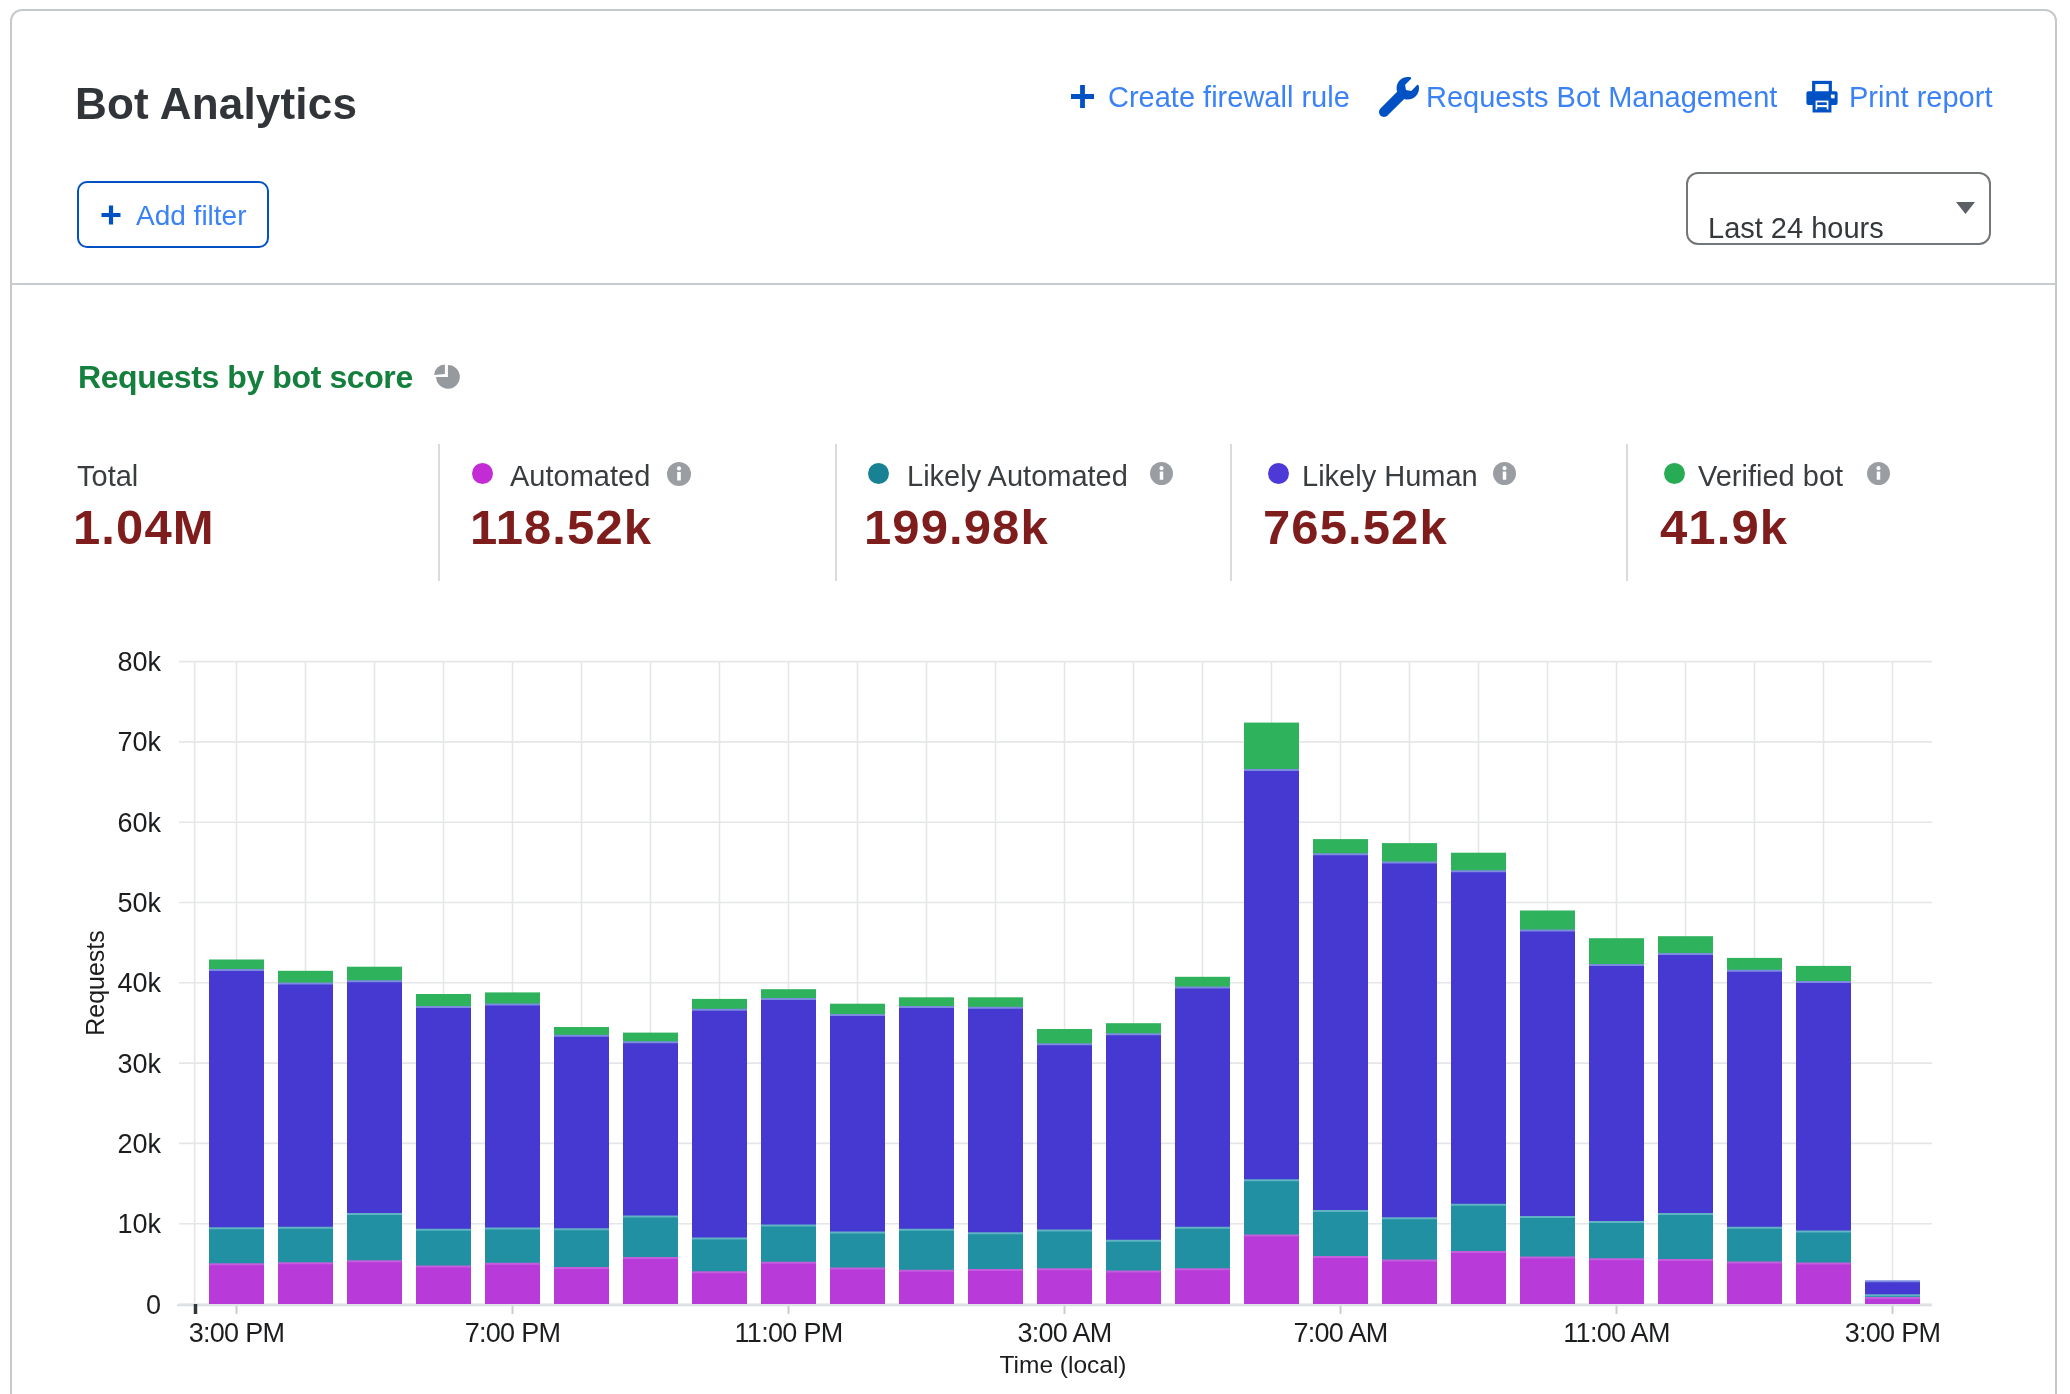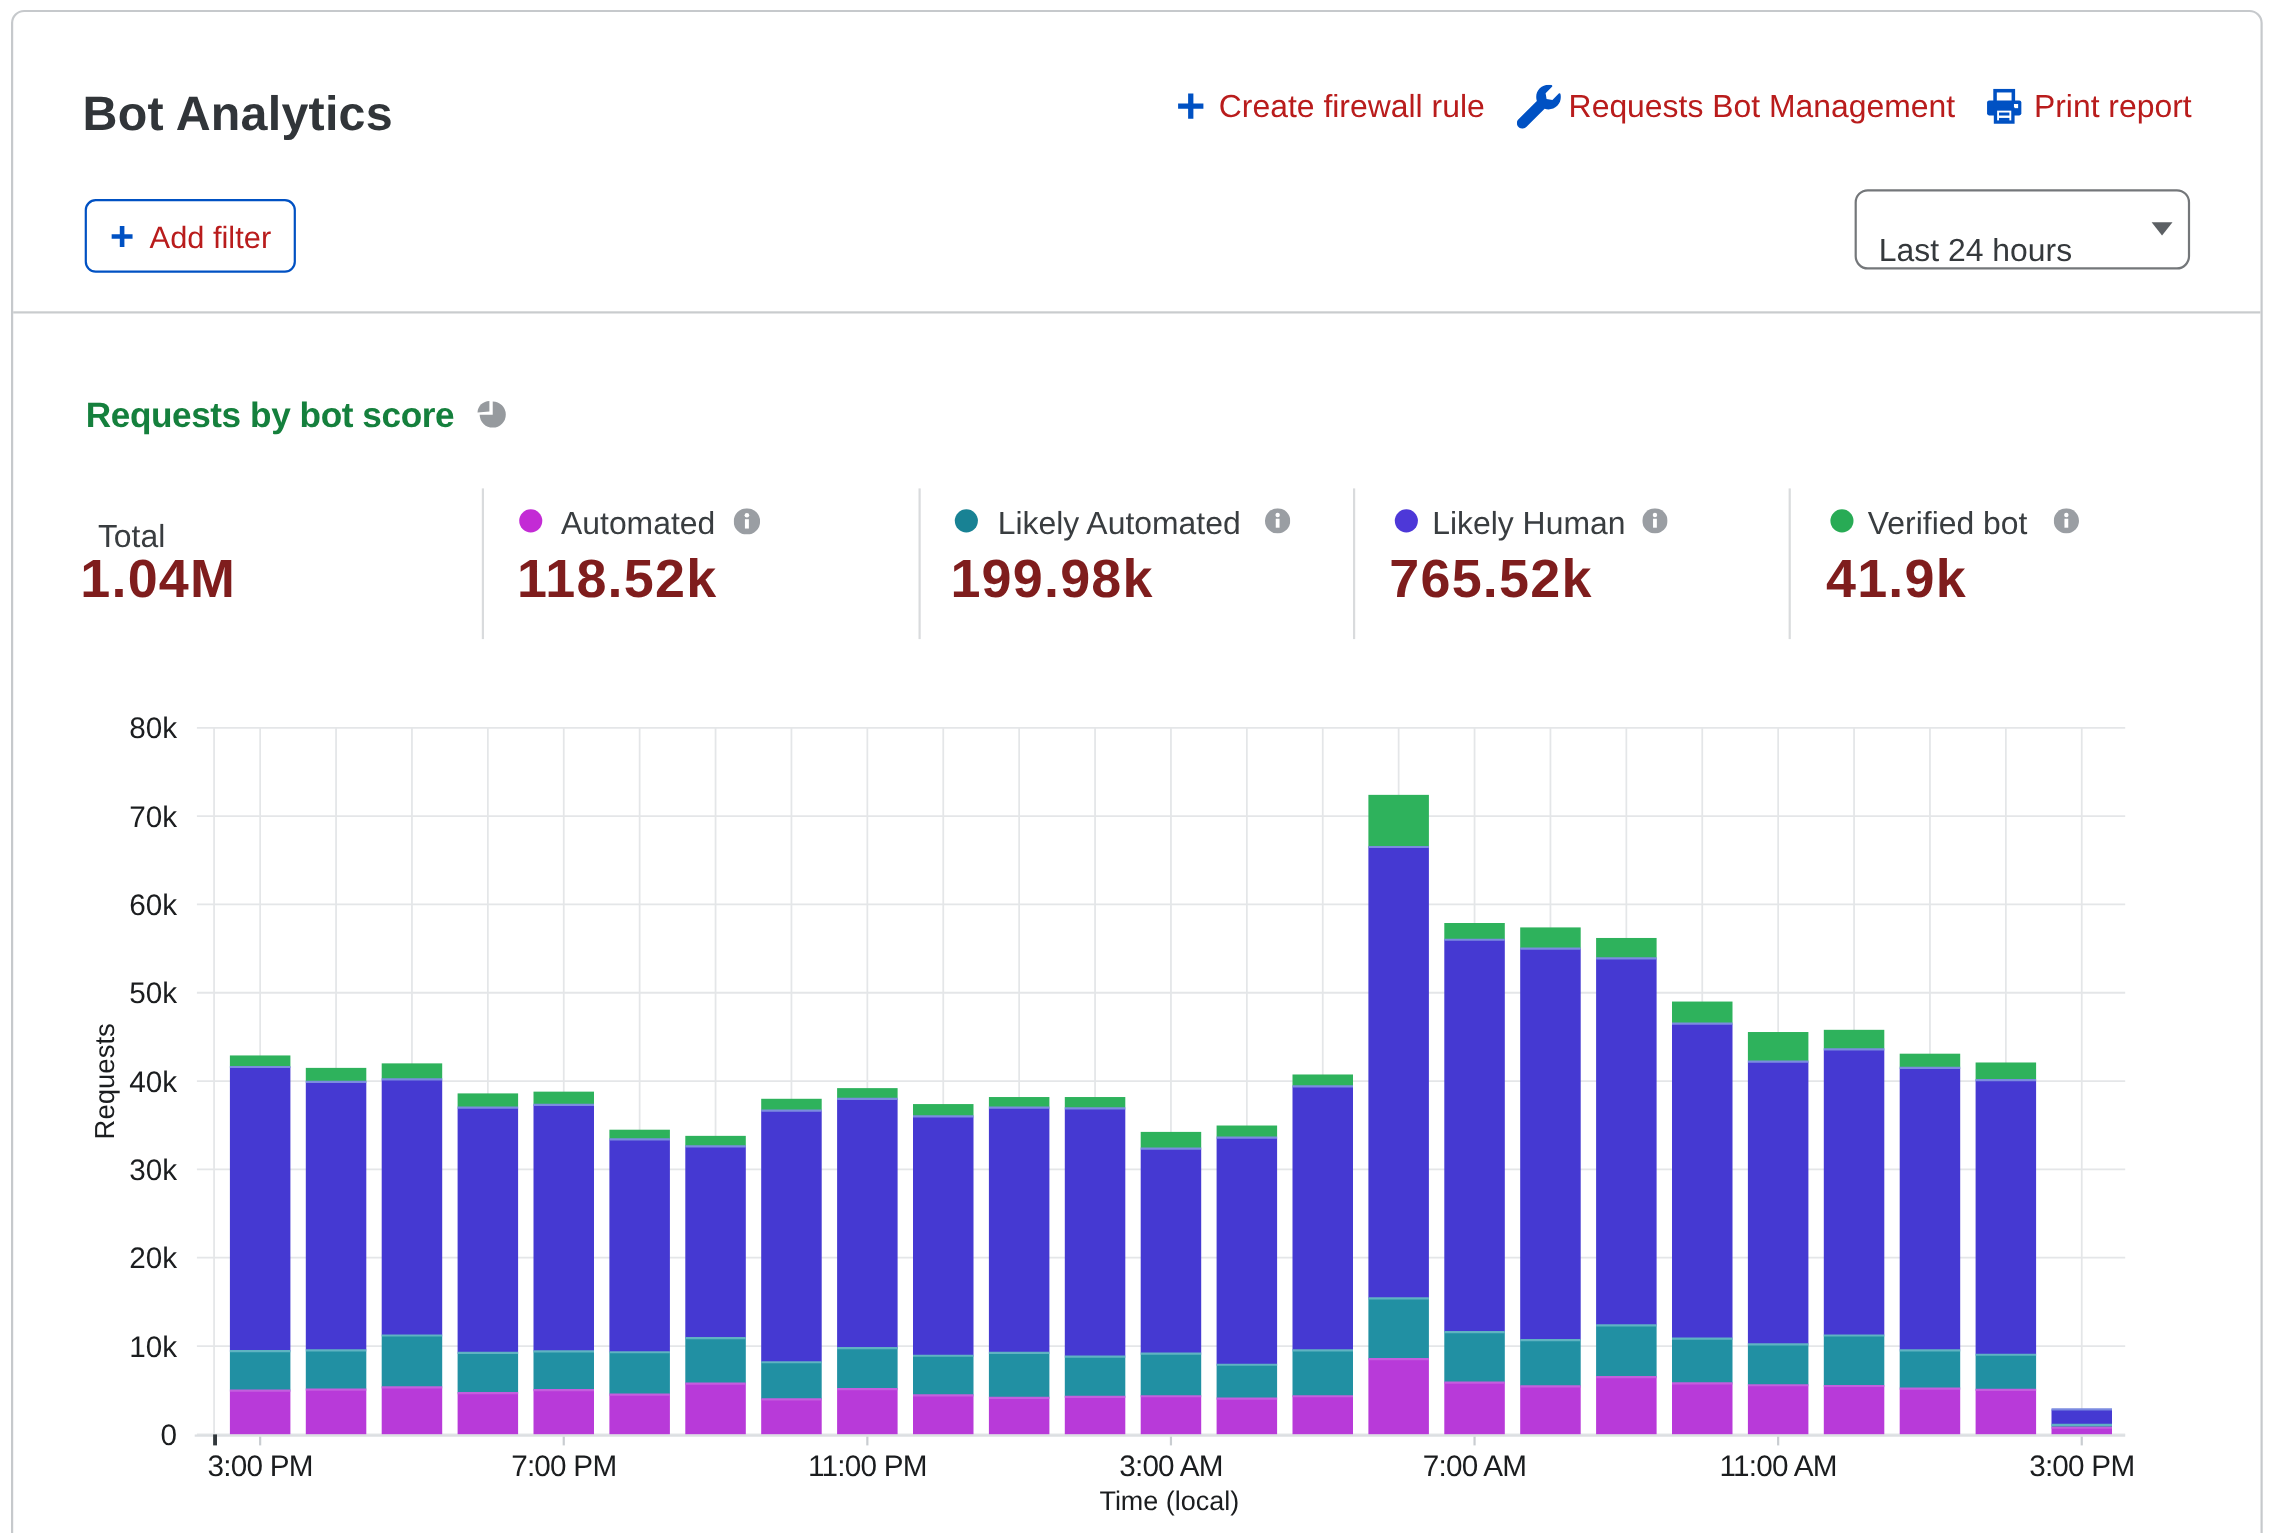--- a/index.html
+++ b/index.html
@@ -1,18 +1,18 @@
 <!DOCTYPE html>
 <html><head>
 <meta charset="utf-8">
 <style>
 html,body{margin:0;padding:0;background:#fff;}
 body{width:2070px;height:1394px;position:relative;overflow:hidden;font-family:"Liberation Sans",sans-serif;-webkit-font-smoothing:antialiased;}
 .abs{position:absolute;}
-.lnk{font-size:29px;color:#b91c1c;}
+.lnk{font-size:29px;color:#3b82f6;}
 .slabel{font-size:29px;color:#393d40;}
 .sval{font-size:49px;font-weight:700;color:#7f1d1d;letter-spacing:1.1px;}
 .dot{position:absolute;width:21px;height:21px;border-radius:50%;}
 </style>
 </head>
 <body>
 <div class="abs" style="left:10px;top:9px;width:2043px;height:1500px;border:2px solid #c6c9cc;border-radius:12px;"></div>
 <div class="abs" style="left:12px;top:283px;width:2043px;height:2px;background:#c9ccce;"></div>
 
 <div class="abs" style="left:75px;top:82px;font-size:44px;font-weight:700;color:#313539;line-height:1;letter-spacing:0.2px;">Bot Analytics</div>
@@ -51,21 +51,21 @@
 <svg class="abs" style="left:433px;top:363px" width="27" height="27" viewBox="0 0 30 30">
 <path d="M16.6 13.4 L16.6 2.2 A13.2 13.2 0 1 1 3.4 15.6 L16.6 15.6 Z" fill="#969a9e"></path>
 <path d="M13.2 12.2 L13.2 1.6 A12.4 12.4 0 0 0 1.2 13.3 Z" fill="#969a9e"></path>
 </svg>
 
 <div class="abs" style="left:438px;top:444px;width:2px;height:137px;background:#d9dbdd;"></div>
 <div class="abs" style="left:835px;top:444px;width:2px;height:137px;background:#d9dbdd;"></div>
 <div class="abs" style="left:1230px;top:444px;width:2px;height:137px;background:#d9dbdd;"></div>
 <div class="abs" style="left:1626px;top:444px;width:2px;height:137px;background:#d9dbdd;"></div>
 
-<div class="abs slabel" style="left:89px;top:460px;margin-top:12px;">Total</div>
+<div class="abs slabel" style="left:77px;top:460px;">Total</div>
 <div class="abs sval" style="left:73px;top:499px;">1.04M</div>
 
 <div class="abs dot" style="left:472px;top:463px;background:#c32bd5;"></div>
 <div class="abs slabel" style="left:510px;top:460px;">Automated</div>
 <div class="abs sval" style="left:470px;top:499px;">118.52k</div>
 
 <div class="abs dot" style="left:868px;top:463px;background:#188294;"></div>
 <div class="abs slabel" style="left:907px;top:460px;">Likely Automated</div>
 <div class="abs sval" style="left:864px;top:499px;">199.98k</div>
 

